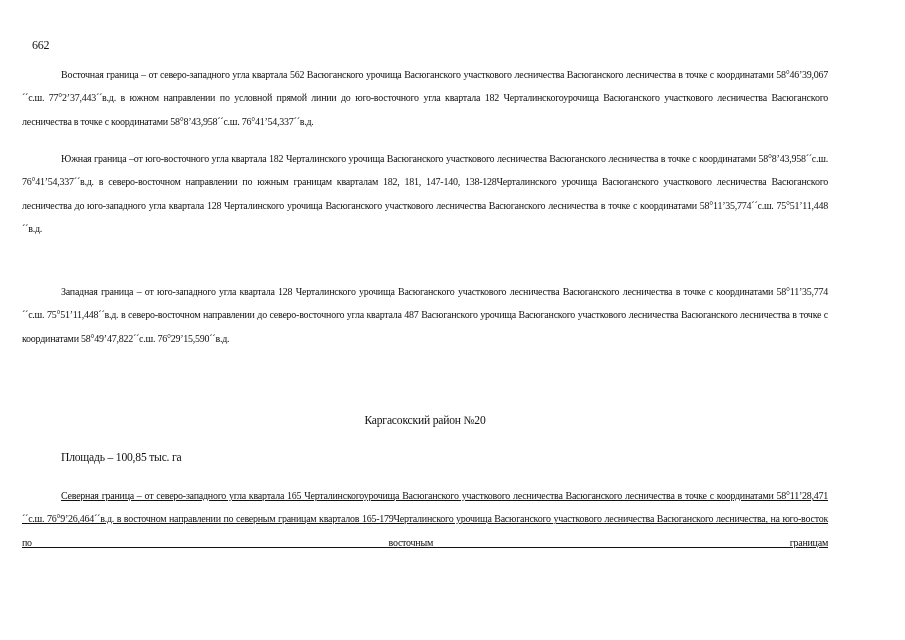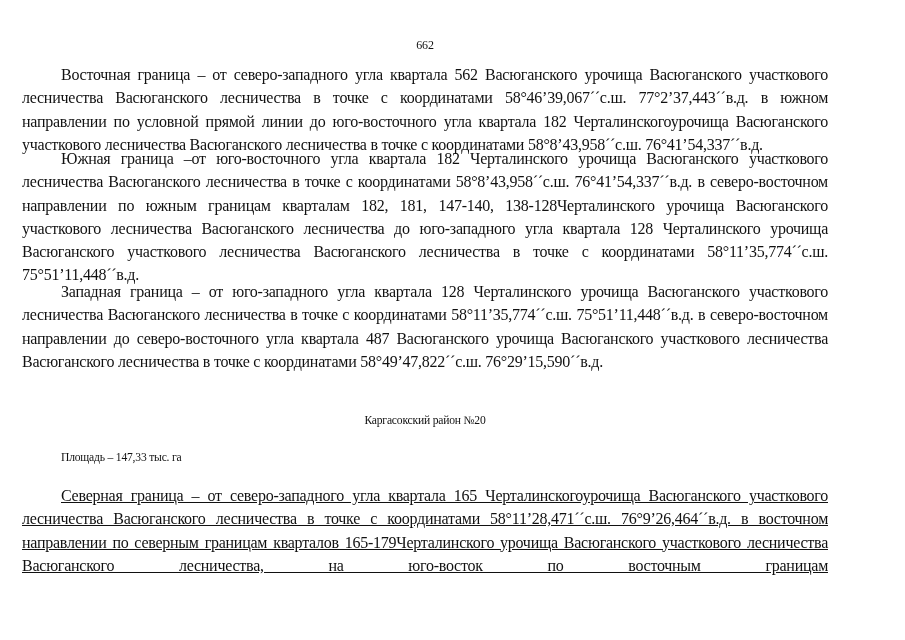--- a/index.html
+++ b/index.html
@@ -3,25 +3,25 @@
 <meta charset="utf-8">
 <style>
   html, body { margin: 0; padding: 0; background: #ffffff; }
   body {
     width: 905px; height: 640px; overflow: hidden; position: relative;
     font-family: "Liberation Serif", "DejaVu Serif", serif;
     color: #111111;
   }
   .page-number {
     position: absolute; top: 38px; left: 0; width: 850px;
-    text-align: center; font-size: 12px; letter-spacing: -0.2px;
+    font-size: 12px; letter-spacing: -0.2px; padding-left: 32px;
   }
   .para {
     position: absolute; left: 22px; width: 806px;
-    font-size: 16px; line-height: 23.3px;
+    font-size: 10px; line-height: 23.3px;
     text-align: justify; text-indent: 39px;
     letter-spacing: -0.25px; word-spacing: 0px;
   }
   #p1 { top: 63px; }
   #p2 { top: 147px; }
   #p3 { top: 280px; }
   .heading {
     position: absolute; top: 414px; left: 0; width: 850px;
     text-align: center; font-size: 11.6px; letter-spacing: -0.2px;
   }
@@ -37,15 +37,15 @@
 <div class="page-number">662</div>
 
 <p id="p1" class="para" style="margin: 0px;">Восточная граница – от северо-западного угла квартала 562 Васюганского урочища Васюганского участкового лесничества Васюганского лесничества в точке с координатами 58°46’39,067´´с.ш. 77°2’37,443´´в.д. в южном направлении по условной прямой линии до юго-восточного угла квартала 182 Черталинскогоурочища Васюганского участкового лесничества Васюганского лесничества в точке с координатами 58°8’43,958´´с.ш. 76°41’54,337´´в.д.</p>
 
 <p id="p2" class="para" style="margin: 0px;">Южная граница –от юго-восточного угла квартала 182 Черталинского урочища Васюганского участкового лесничества Васюганского лесничества в точке с координатами 58°8’43,958´´с.ш. 76°41’54,337´´в.д. в северо-восточном направлении по южным границам кварталам 182, 181, 147-140, 138-128Черталинского урочища Васюганского участкового лесничества Васюганского лесничества до юго-западного угла квартала 128 Черталинского урочища Васюганского участкового лесничества Васюганского лесничества в точке с координатами 58°11’35,774´´с.ш. 75°51’11,448´´в.д.</p>
 
 <p id="p3" class="para" style="margin: 0px;">Западная граница – от юго-западного угла квартала 128 Черталинского урочища Васюганского участкового лесничества Васюганского лесничества в точке с координатами 58°11’35,774´´с.ш. 75°51’11,448´´в.д. в северо-восточном направлении до северо-восточного угла квартала 487 Васюганского урочища Васюганского участкового лесничества Васюганского лесничества в точке с координатами 58°49’47,822´´с.ш. 76°29’15,590´´в.д.</p>
 
 <div class="heading">Каргасокский район №20</div>
 
-<div class="area">Площадь – 147,33 тыс. га</div>
+<div class="area">Площадь – 100,85 тыс. га</div>
 
 <p id="p4" class="para" style="margin: 0px; text-align-last: justify;">Северная граница – от северо-западного угла квартала 165 Черталинскогоурочища Васюганского участкового лесничества Васюганского лесничества в точке с координатами 58°11’28,471´´с.ш. 76°9’26,464´´в.д. в восточном направлении по северным границам кварталов 165-179Черталинского урочища Васюганского участкового лесничества Васюганского лесничества, на юго-восток по восточным границам</p>
 
 </body></html>

